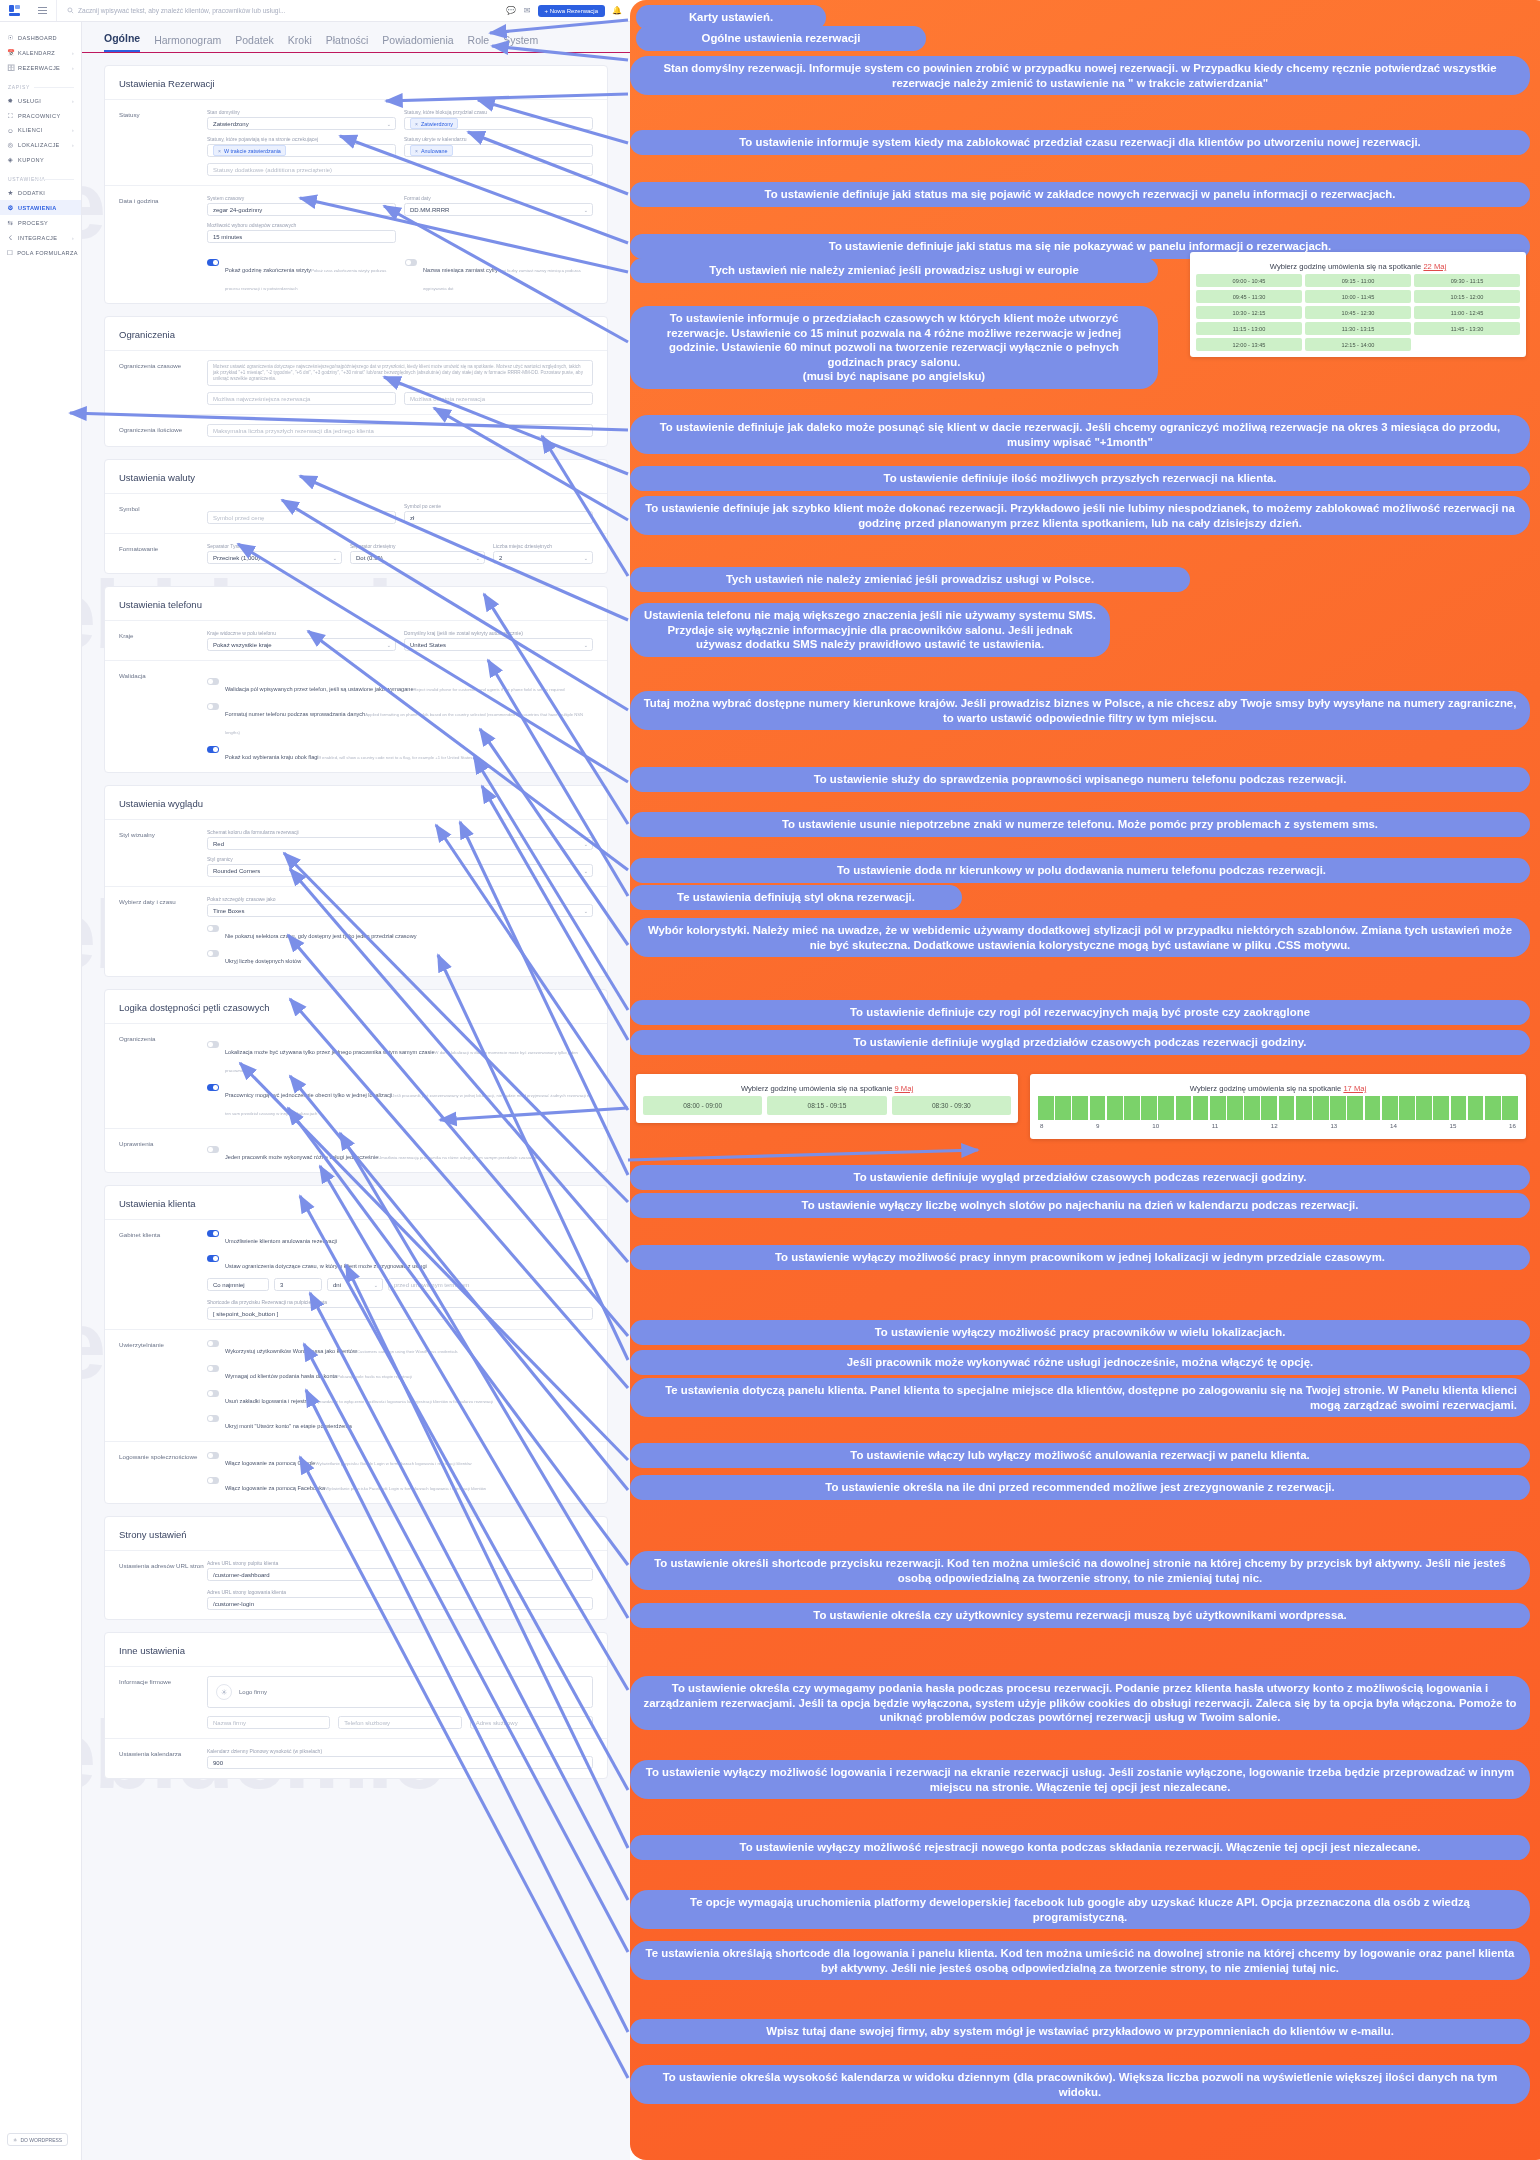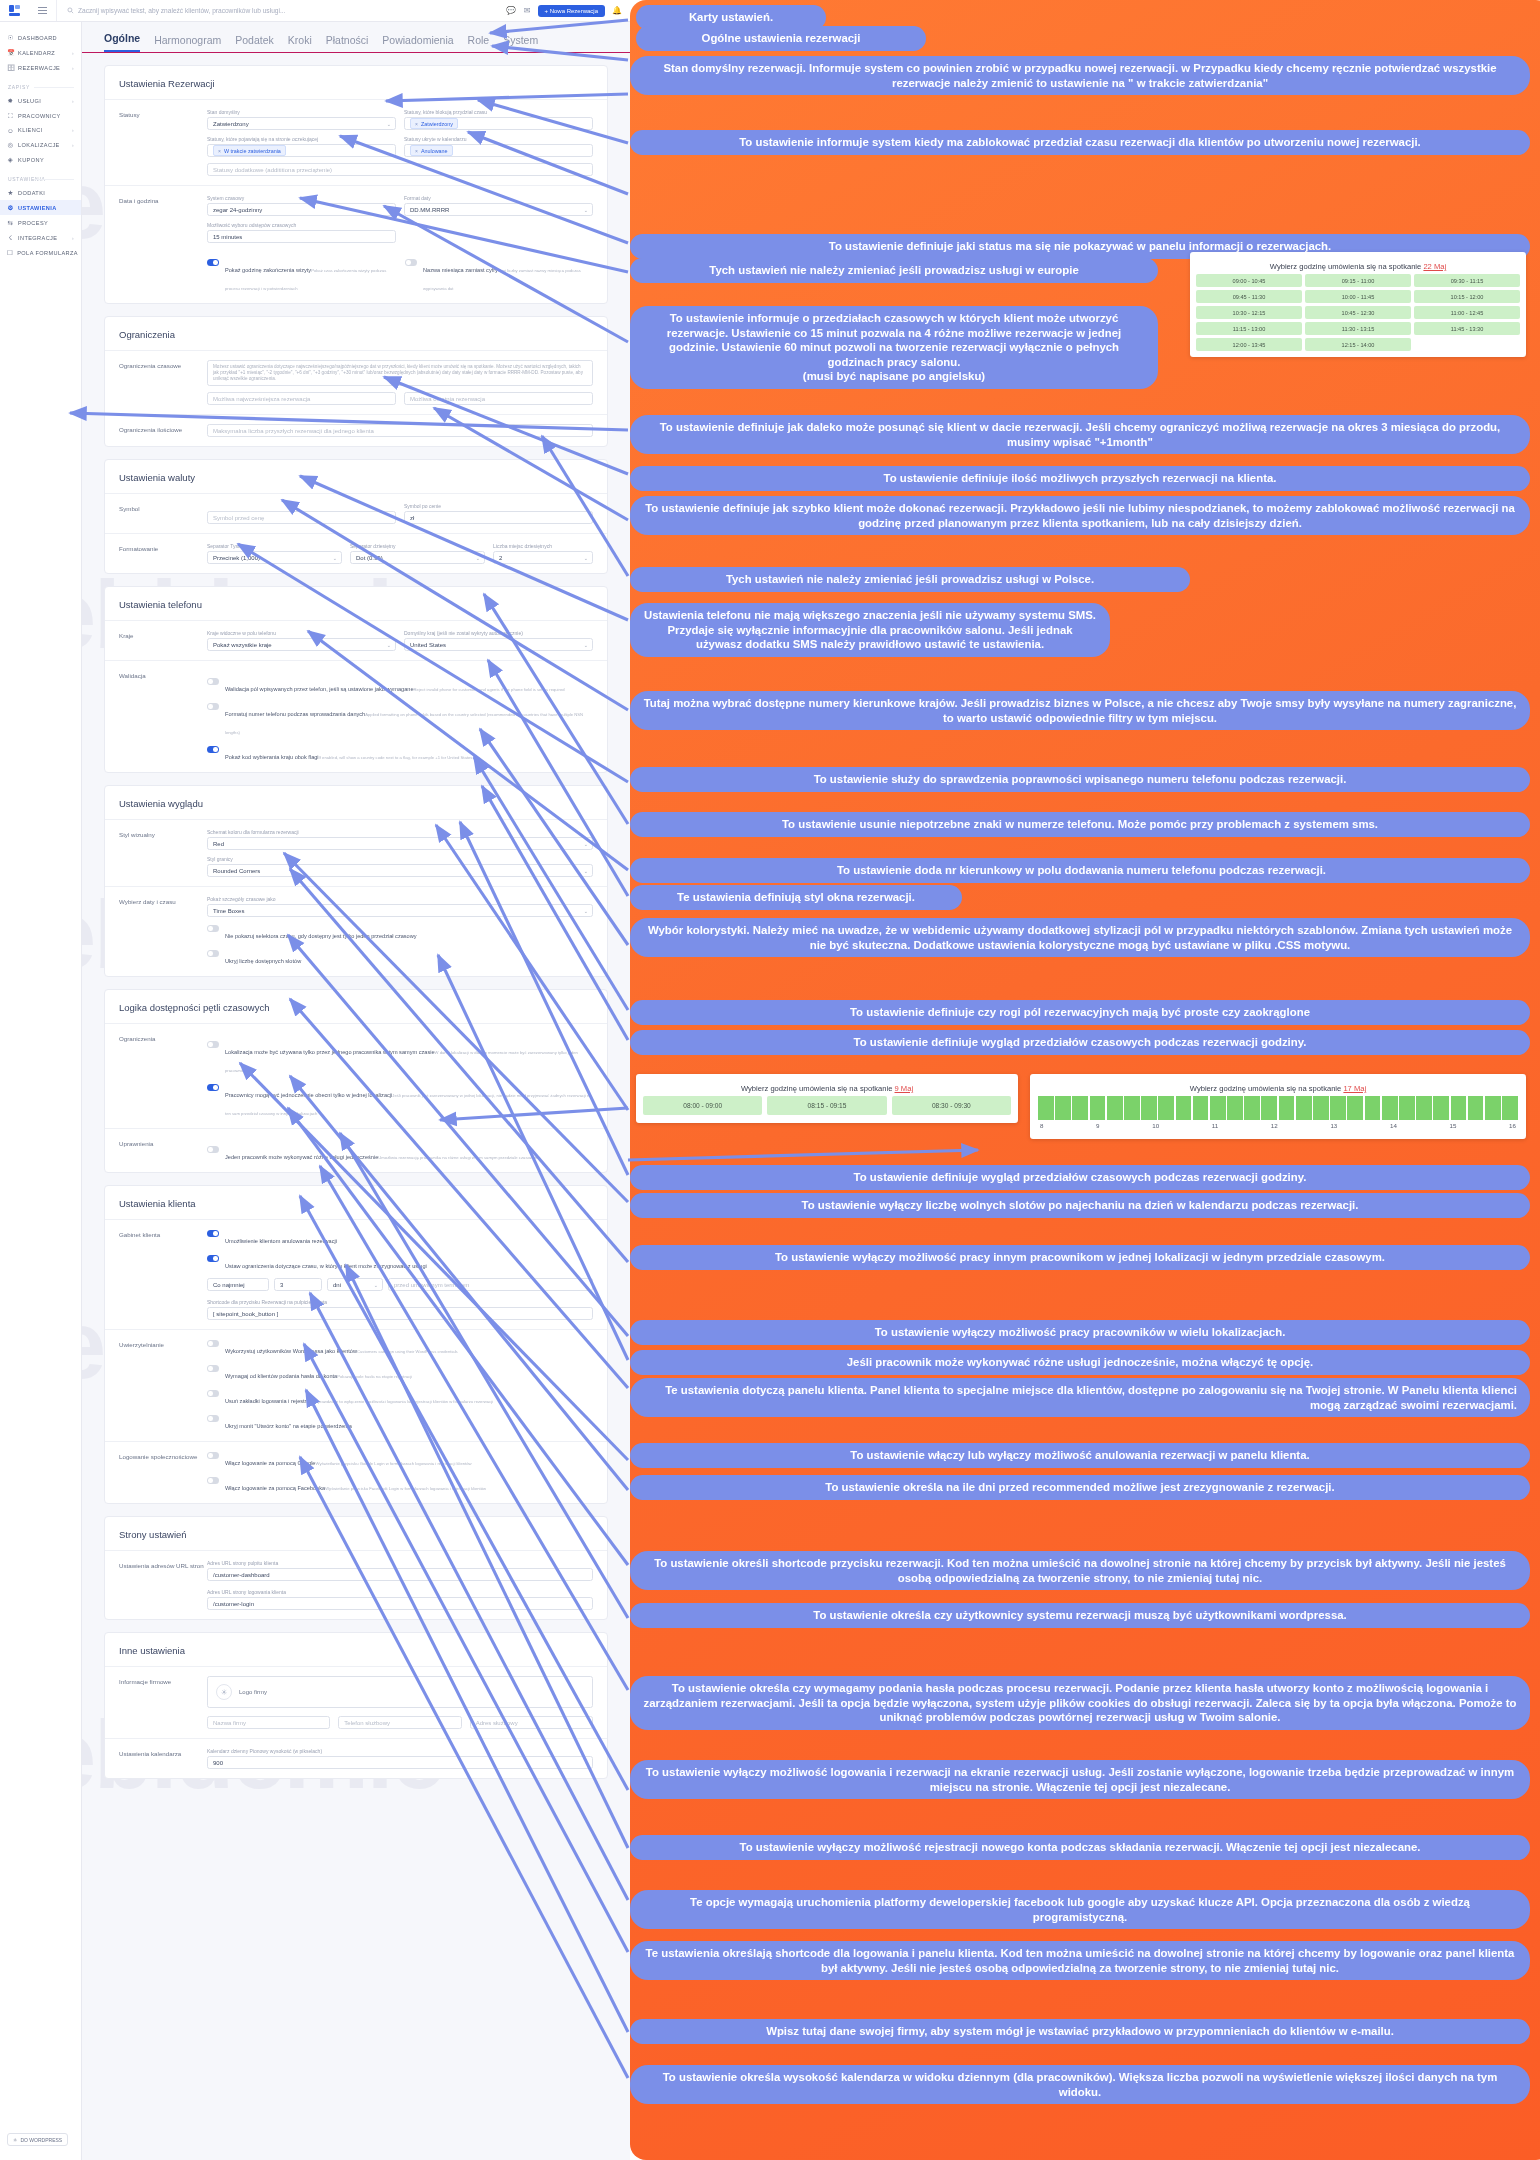--- a/index.html
+++ b/index.html
@@ -690,20 +690,21 @@
       </div>
 
     </div>
   </div>
 
   <div class="notes">
     <div class="bubble" style="left:6px;  top:5px;   width:190px;">Karty ustawień.</div>
     <div class="bubble" style="left:6px;  top:26px;  width:290px;">Ogólne ustawienia rezerwacji</div>
     <div class="bubble" style="left:0px;  top:56px;  width:900px;">Stan domyślny rezerwacji. Informuje system co powinien zrobić w przypadku nowej rezerwacji. w Przypadku kiedy chcemy ręcznie potwierdzać wszystkie rezerwacje należy zmienić to ustawienie na " w trakcie zatwierdzania"</div>
     <div class="bubble" style="left:0px;  top:130px; width:900px;">To ustawienie informuje system kiedy ma zablokować przedział czasu rezerwacji dla klientów po utworzeniu nowej rezerwacji.</div>
+    <div class="bubble" style="left:0px;  top:182px; width:900px;">To ustawienie definiuje jaki status ma się pojawić w zakładce nowych rezerwacji w panelu informacji o rezerwacjach.</div>
     <div class="bubble" style="left:0px;  top:234px; width:900px;">To ustawienie definiuje jaki status ma się nie pokazywać w panelu informacji o rezerwacjach.</div>
     <div class="bubble" style="left:0px;  top:258px; width:528px;">Tych ustawień nie należy zmieniać jeśli prowadzisz usługi w europie</div>
 
     <div class="mini" style="left:560px; top:252px; width:336px;">
       <div class="mini-h"><span>Wybierz godzinę umówienia się na spotkanie </span><u>22 Maj</u></div>
       <div class="slotgrid">
         <div class="slot">09:00 - 10:45</div>
         <div class="slot">09:15 - 11:00</div>
         <div class="slot">09:30 - 11:15</div>
         <div class="slot">09:45 - 11:30</div>

